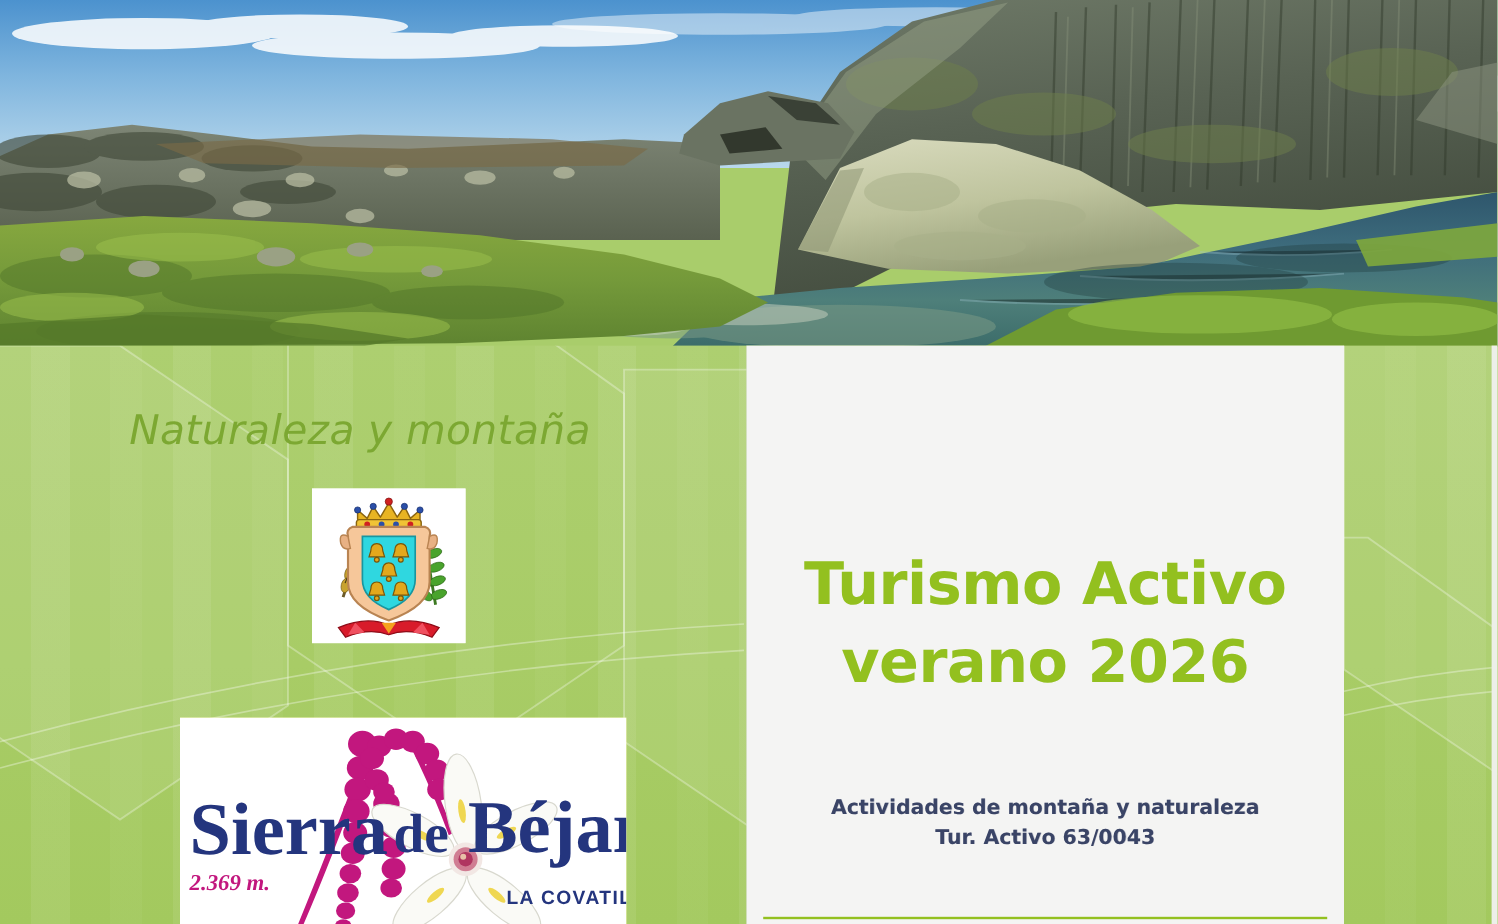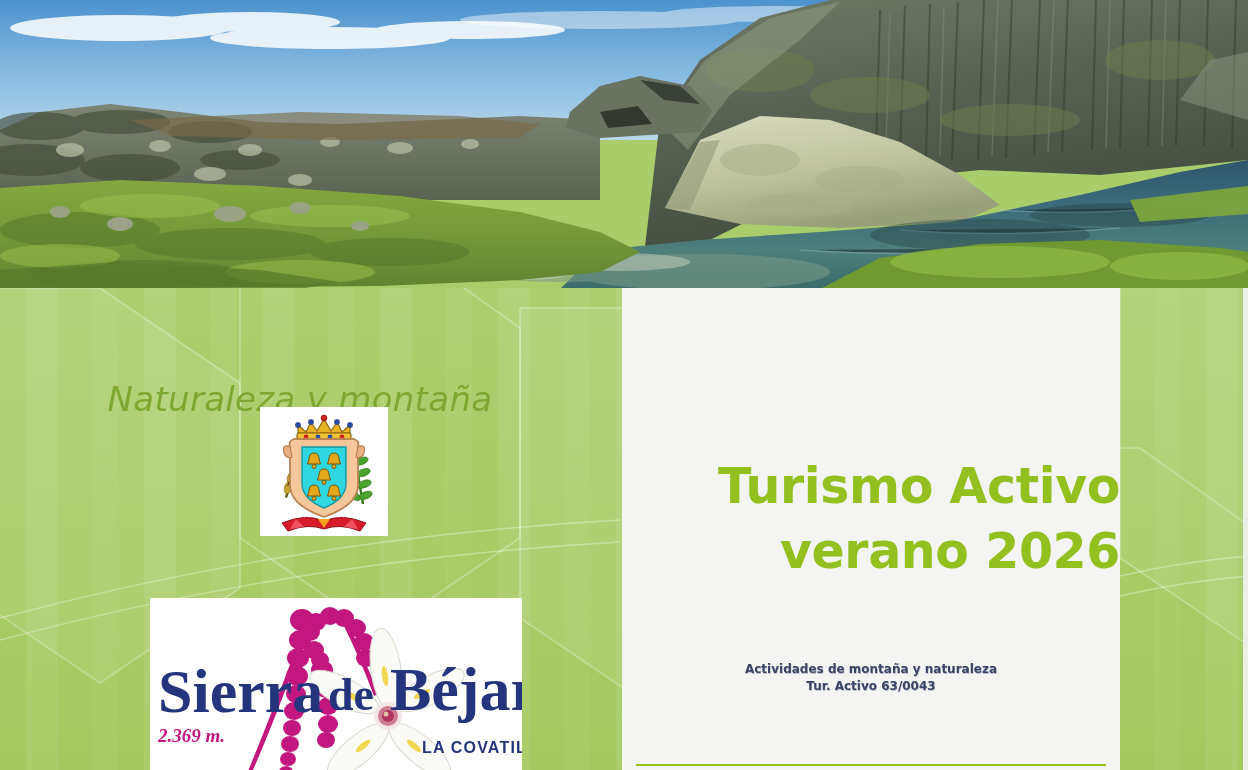--- a/index.html
+++ b/index.html
@@ -46,47 +46,46 @@
     background:#F4F4F3;
   }
   .panel-edge-l{position:absolute;left:622px;top:288px;width:2px;height:482px;background:#7E9E4E;opacity:.55;}
   .panel-rule{
     position:absolute;left:636px;top:764px;width:470px;height:2px;
     background:#93C01F;
   }
 
   .title{
     position:absolute;left:622px;top:455px;width:498px;
-    text-align:right;
+    text-align:center;
     font-size:49px;line-height:1.32;font-weight:700;
     color:#93C01F;
     letter-spacing:-0.4px;
     font-family:"DejaVu Sans", sans-serif;
   }
   .title .l2{display:block;}
 
   .subtitle{
     position:absolute;left:622px;top:661px;width:498px;
     text-align:center;
-    font-size:12px;line-height:1.45;font-weight:700;
+    font-size:17px;line-height:1.45;font-weight:700;
     color:#3A4466;
     font-family:"DejaVu Sans", sans-serif;
     text-shadow:0.5px 0.5px 0 rgba(120,125,150,.45);
   }
   .subtitle .s2{display:block;}
 
   
   .tagline{
     position:absolute;left:0px;top:339px;width:600px;
     text-align:center;
     font-size:34px;font-style:italic;font-weight:400;
     color:#7CA832;
     font-family:"DejaVu Sans", sans-serif;
     letter-spacing:.3px;
-    margin-top:40px;
   }
 
   .crest-box{
     position:absolute;left:260px;top:407px;width:128px;height:129px;
     background:#ffffff;
   }
   .crest-box svg{display:block;width:128px;height:129px;}
 
   .sierra-box{
     position:absolute;left:150px;top:598px;width:372px;height:193px;

